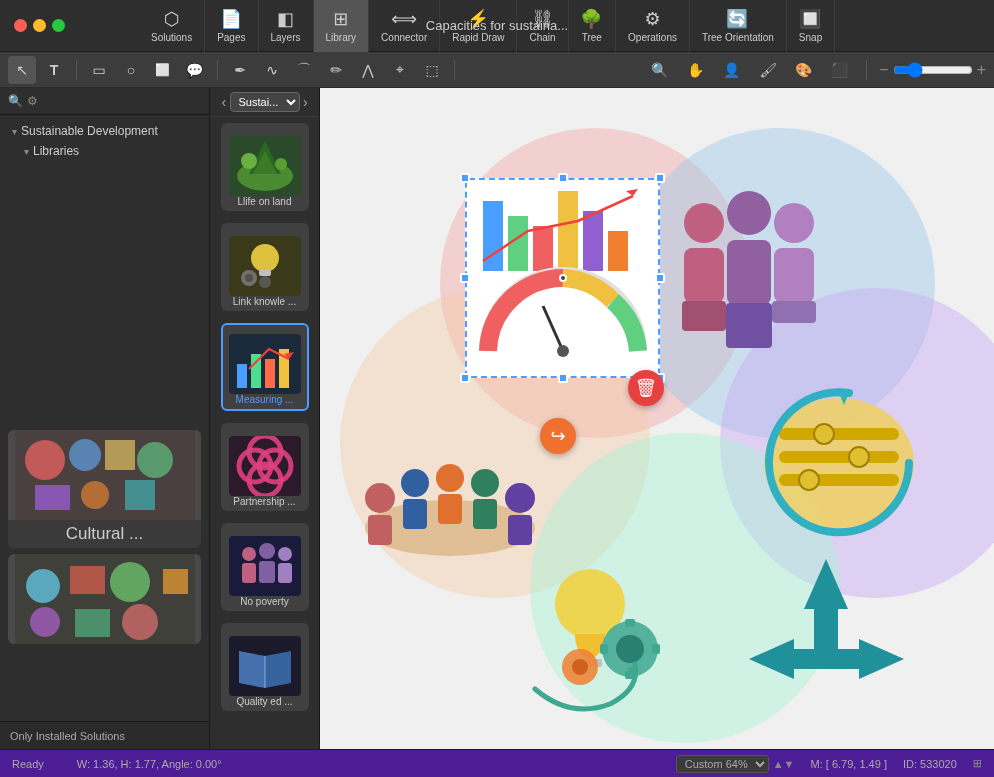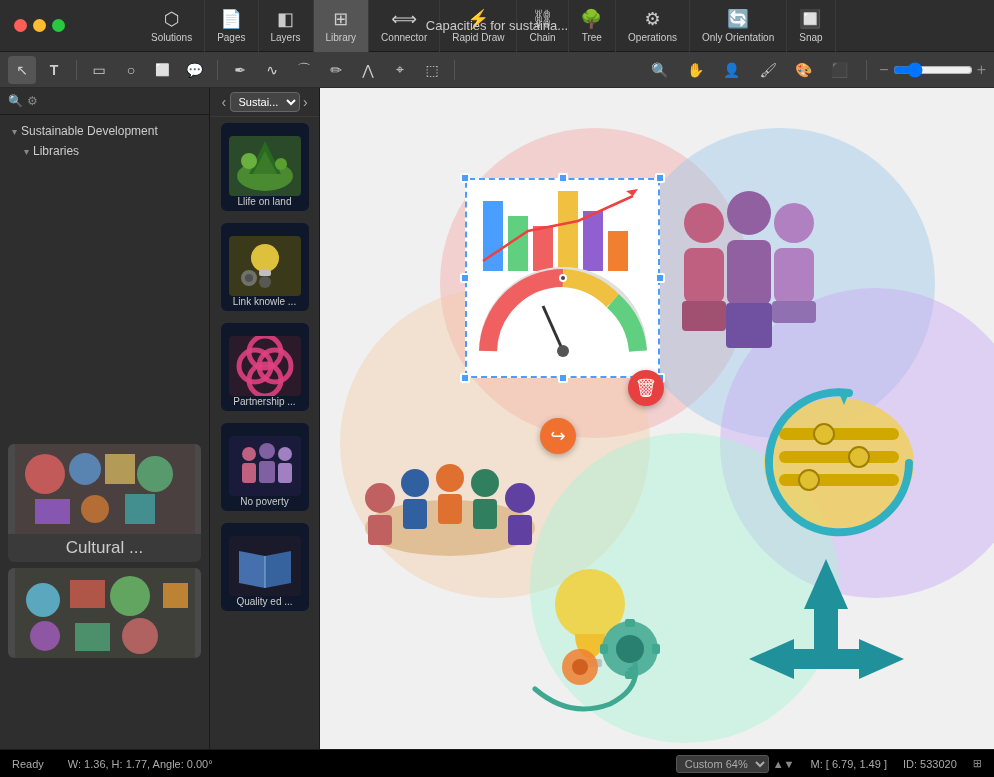--- a/index.html
+++ b/index.html
@@ -114,21 +114,21 @@
     }
     .items-panel-header {
       display: flex; align-items: center; justify-content: space-between;
       padding: 4px 8px; border-bottom: 1px solid #3a3a3a;
     }
     .items-panel-header select {
       background: #444; color: #fff; border: 1px solid #666; border-radius: 4px;
       font-size: 11px; padding: 2px 4px; width: 85px;
     }
     .item-thumb {
-      margin: 6px auto; width: 88px; height: 88px; background: #0f172a; border-radius: 6px;
+      margin: 6px auto; width: 88px; height: 88px; background: #404040; border-radius: 6px;
       display: flex; align-items: center; justify-content: flex-end; flex-direction: column;
       padding-bottom: 4px; cursor: pointer; overflow: hidden; position: relative;
     }
     .item-thumb.selected { border: 2px solid #4a9eff; }
     .item-thumb-img {
       width: 72px; height: 60px; display: flex; align-items: center; justify-content: center; font-size: 30px;
     }
     .item-thumb-label {
       font-size: 10px; color: #ccc; text-align: center; padding: 0 4px; white-space: nowrap; overflow: hidden; text-overflow: ellipsis; width: 100%;
     }
@@ -153,28 +153,28 @@
       display: flex; align-items: center; justify-content: center;
       font-size: 18px; cursor: pointer;
       box-shadow: 0 2px 6px rgba(0,0,0,0.3);
     }
     .fab-red   { background: #e84040; color: #fff; width: 36px; height: 36px; }
     .fab-orange { background: #f07030; color: #fff; width: 36px; height: 36px; }
 
     
     .statusbar {
       height: 28px;
-      background: #000000;
+      background: #4c1d95;
       border-top: 1px solid #1a1a1a;
       display: flex;
       align-items: center;
       padding: 0 12px;
       font-size: 11px;
       color: #aaa;
-      gap: 24px;
+      gap: 33px;
     }
     .statusbar-right {
       margin-left: auto; display: flex; gap: 16px; align-items: center;
     }
     .status-zoom {
       display: flex; align-items: center; gap: 4px;
     }
     .status-zoom select {
       background: #444; color: #ccc; border: 1px solid #555;
       border-radius: 3px; font-size: 11px; padding: 1px 4px;
@@ -236,21 +236,21 @@
     <div class="toolbar-btn">
       <span class="icon">🌳</span>
       <span>Tree</span>
     </div>
     <div class="toolbar-btn">
       <span class="icon">⚙</span>
       <span>Operations</span>
     </div>
     <div class="toolbar-btn">
       <span class="icon">🔄</span>
-      <span>Only Orientation</span>
+      <span>Tree Orientation</span>
     </div>
     <div class="toolbar-btn">
       <span class="icon">🔲</span>
       <span>Snap</span>
     </div>
   </div>
 </div>
 
 <div class="toolbar2">
   <div class="tool-btn active" title="Pointer">↖</div>
@@ -329,20 +329,23 @@
             <circle cx="115" cy="28" r="20" fill="#70d070" opacity="0.7"></circle>
             <rect x="148" y="15" width="25" height="25" fill="#f0a030" opacity="0.7"></rect>
             <circle cx="30" cy="68" r="15" fill="#b060d0" opacity="0.7"></circle>
             <rect x="60" y="55" width="35" height="28" fill="#50b080" opacity="0.7"></rect>
             <circle cx="125" cy="68" r="18" fill="#e07070" opacity="0.7"></circle>
           </svg>
         </div>
 
       </div>
     </div>
+    <div class="sidebar-footer">
+      <span>Only Installed Solutions</span>
+    </div>
   </div>
 
   <div class="items-panel">
     <div class="items-panel-header">
       <div class="nav-arrow">‹</div>
       <select>
         <option>Sustai...</option>
       </select>
       <div class="nav-arrow">›</div>
     </div>
@@ -370,20 +373,36 @@
           <rect x="30" y="34" width="12" height="6" fill="#c0c0c0" rx="2"></rect>
 
           <circle cx="20" cy="42" r="8" fill="#808080" opacity="0.8"></circle>
           <circle cx="20" cy="42" r="4" fill="#505050"></circle>
           <circle cx="36" cy="46" r="6" fill="#606060" opacity="0.8"></circle>
         </svg>
       </div>
       <div class="item-thumb-label">Link knowle ...</div>
     </div>
 
+    <div class="item-thumb selected">
+      <div class="item-thumb-img">
+        <svg width="72" height="60" viewBox="0 0 72 60">
+          <rect width="72" height="60" fill="#1a2a3a" rx="4"></rect>
+
+          <rect x="8" y="30" width="10" height="24" fill="#4a9eff"></rect>
+          <rect x="22" y="20" width="10" height="34" fill="#4adf8f"></rect>
+          <rect x="36" y="25" width="10" height="29" fill="#ff6a4a"></rect>
+          <rect x="50" y="15" width="10" height="39" fill="#f0c040"></rect>
+
+          <polyline points="20,35 40,15 60,25" fill="none" stroke="#f04040" stroke-width="2"></polyline>
+          <polygon points="60,25 55,20 65,18" fill="#f04040"></polygon>
+        </svg>
+      </div>
+      <div class="item-thumb-label" style="color:#4a9eff;">Measuring ...</div>
+    </div>
 
     <div class="item-thumb">
       <div class="item-thumb-img">
         <svg width="72" height="60" viewBox="0 0 72 60">
           <rect width="72" height="60" fill="#2a1a2a" rx="4"></rect>
 
           <circle cx="26" cy="30" r="16" fill="none" stroke="#e04080" stroke-width="5" opacity="0.9"></circle>
           <circle cx="46" cy="30" r="16" fill="none" stroke="#e04080" stroke-width="5" opacity="0.9"></circle>
           <circle cx="36" cy="16" r="16" fill="none" stroke="#e04080" stroke-width="5" opacity="0.9"></circle>
           <circle cx="36" cy="44" r="16" fill="none" stroke="#e04080" stroke-width="5" opacity="0.9"></circle>

